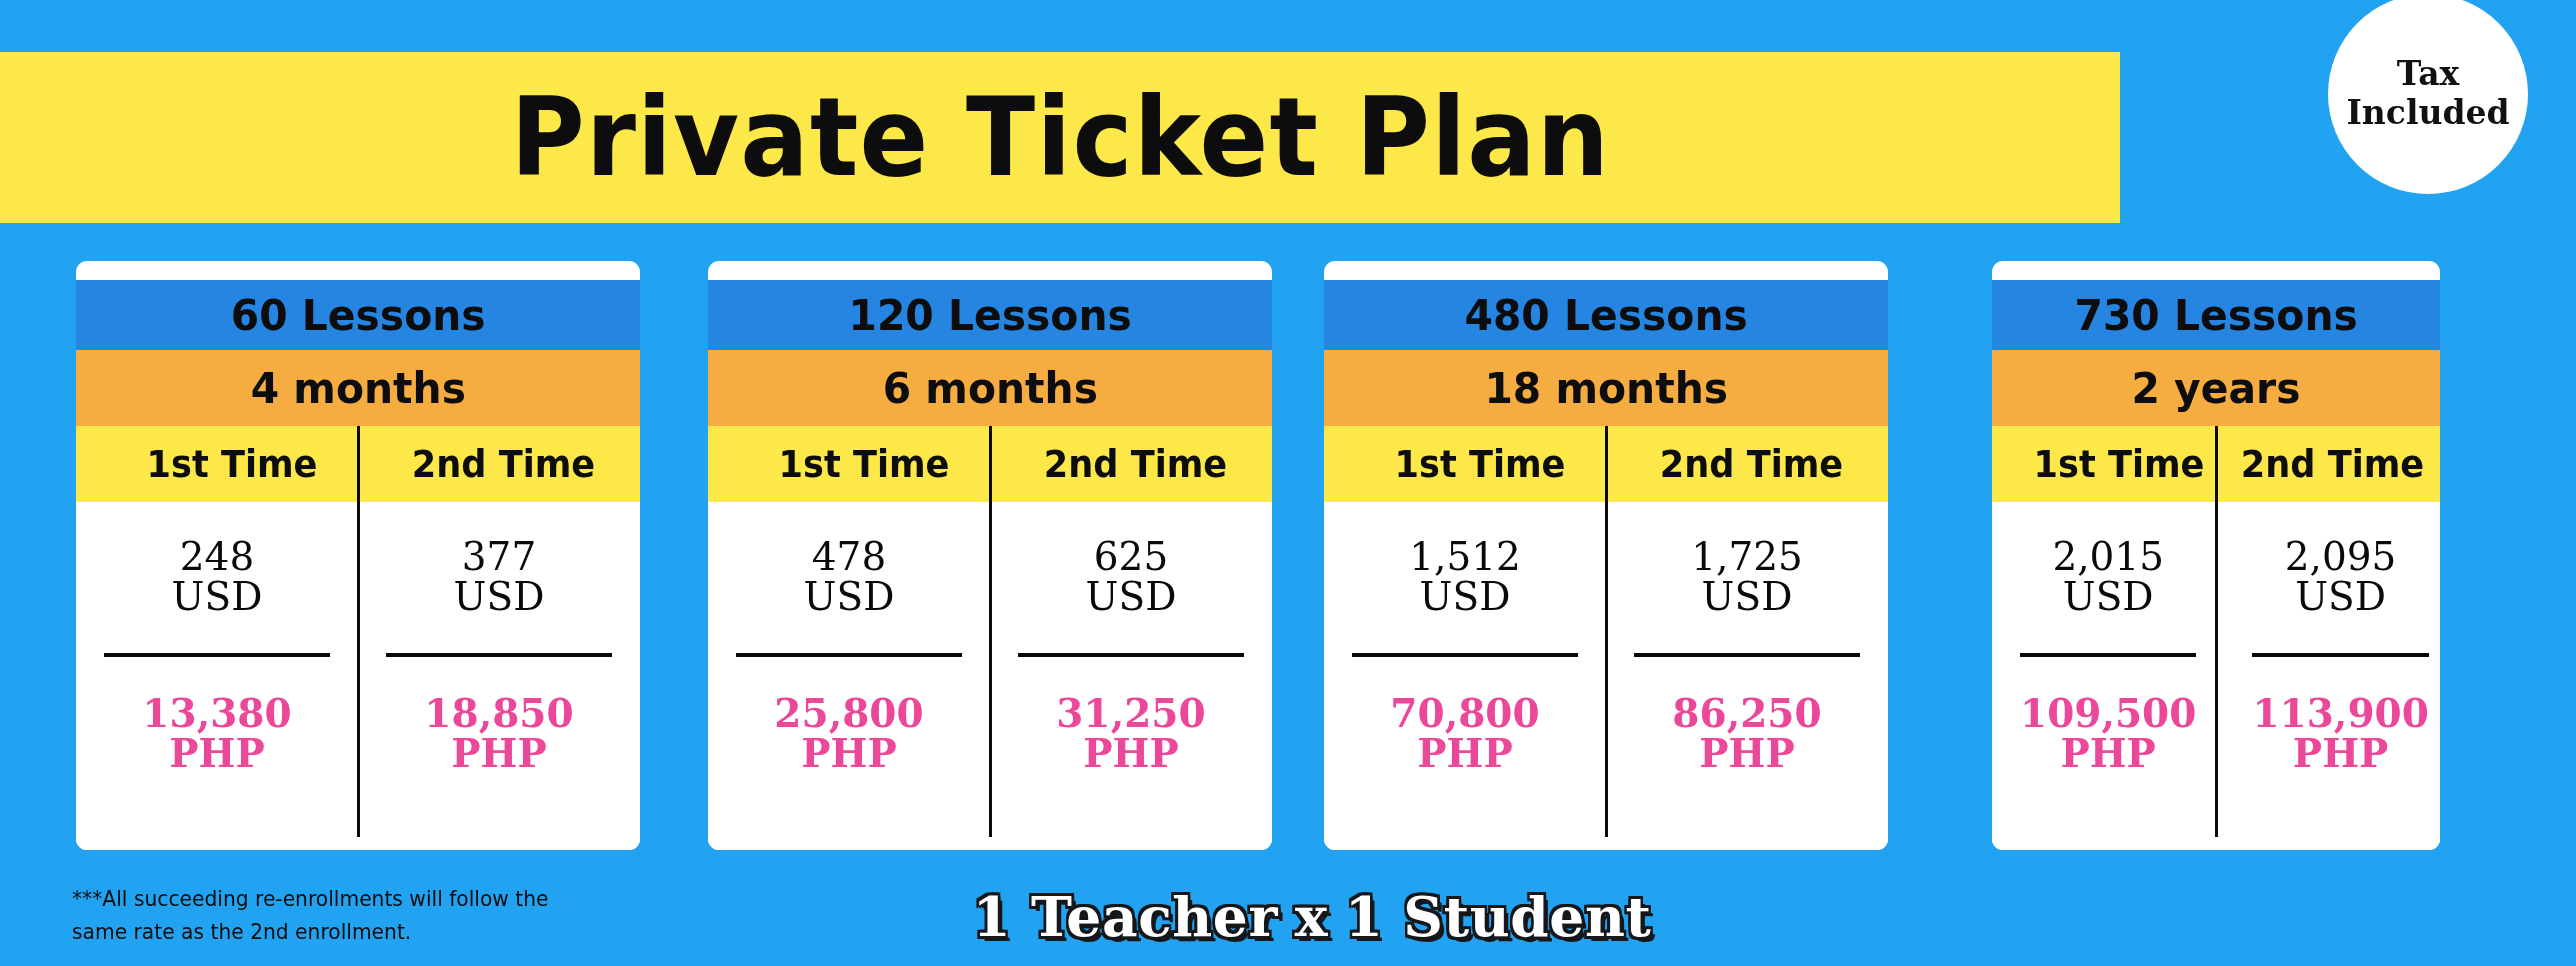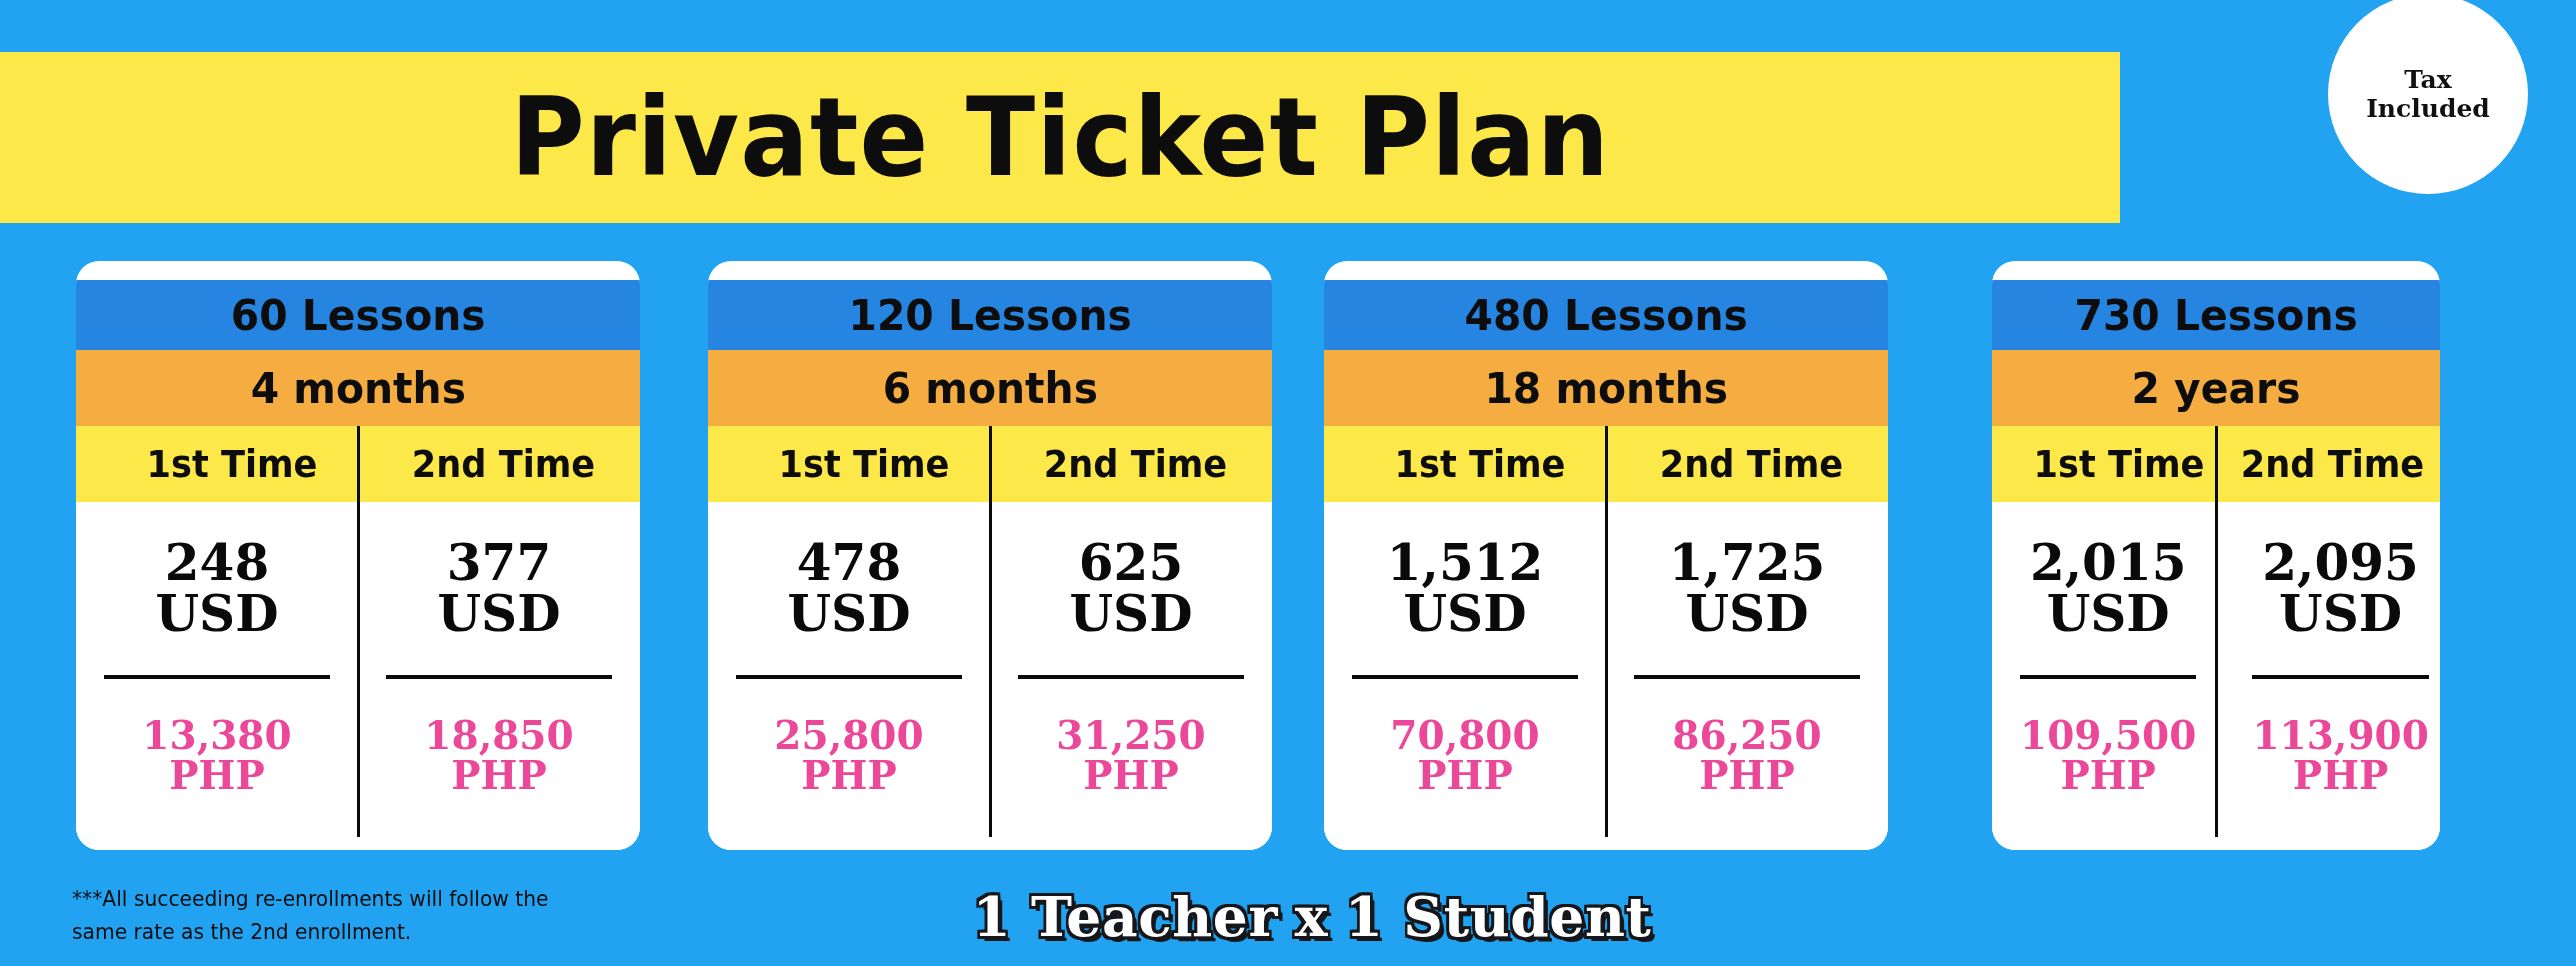--- a/index.html
+++ b/index.html
@@ -49,42 +49,42 @@
     background: #ffffff;
     display: flex;
     flex-direction: column;
     align-items: center;
     justify-content: center;
     z-index: 5;
   }
   .tax-badge span {
     font-family: "DejaVu Serif", serif;
     font-weight: bold;
-    font-size: 25px;
+    font-size: 33px;
     color: #111111;
     line-height: 1.16;
     text-align: center;
   }
 
   
   .cards {
     position: absolute;
     left: 0;
     top: 261px;
     width: 2576px;
     height: 592px;
     display: flex;
     justify-content: flex-start;
     gap: 0;
   }
   .card {
     width: 564px;
     height: 589px;
     background: #ffffff;
-    border-radius: 23px;
+    border-radius: 11px;
     overflow: hidden;
     display: flex;
     flex-direction: column;
     position: relative;
     box-sizing: border-box;
   }
   .card.c0 { margin-left: 76px; }
   .card.c1 { margin-left: 68px; }
   .card.c2 { margin-left: 52px; }
   .card.c3 { margin-left: 104px; width: 448px; }
@@ -153,22 +153,22 @@
   .pcell {
     flex: 1 1 50%;
     display: flex;
     flex-direction: column;
     align-items: center;
     box-sizing: border-box;
     padding: 0 28px;
   }
   .price-usd {
     font-family: "DejaVu Serif", serif;
-    font-weight: bold;
-    font-size: 50px;
+    font-weight: normal;
+    font-size: 39px;
     line-height: 1.02;
     color: #0a0a0a;
     text-align: center;
     white-space: nowrap;
     margin-top: 18px;
   }
   .price-usd .cur { display: block; }
 
   .price-rule {
     width: 100%;

